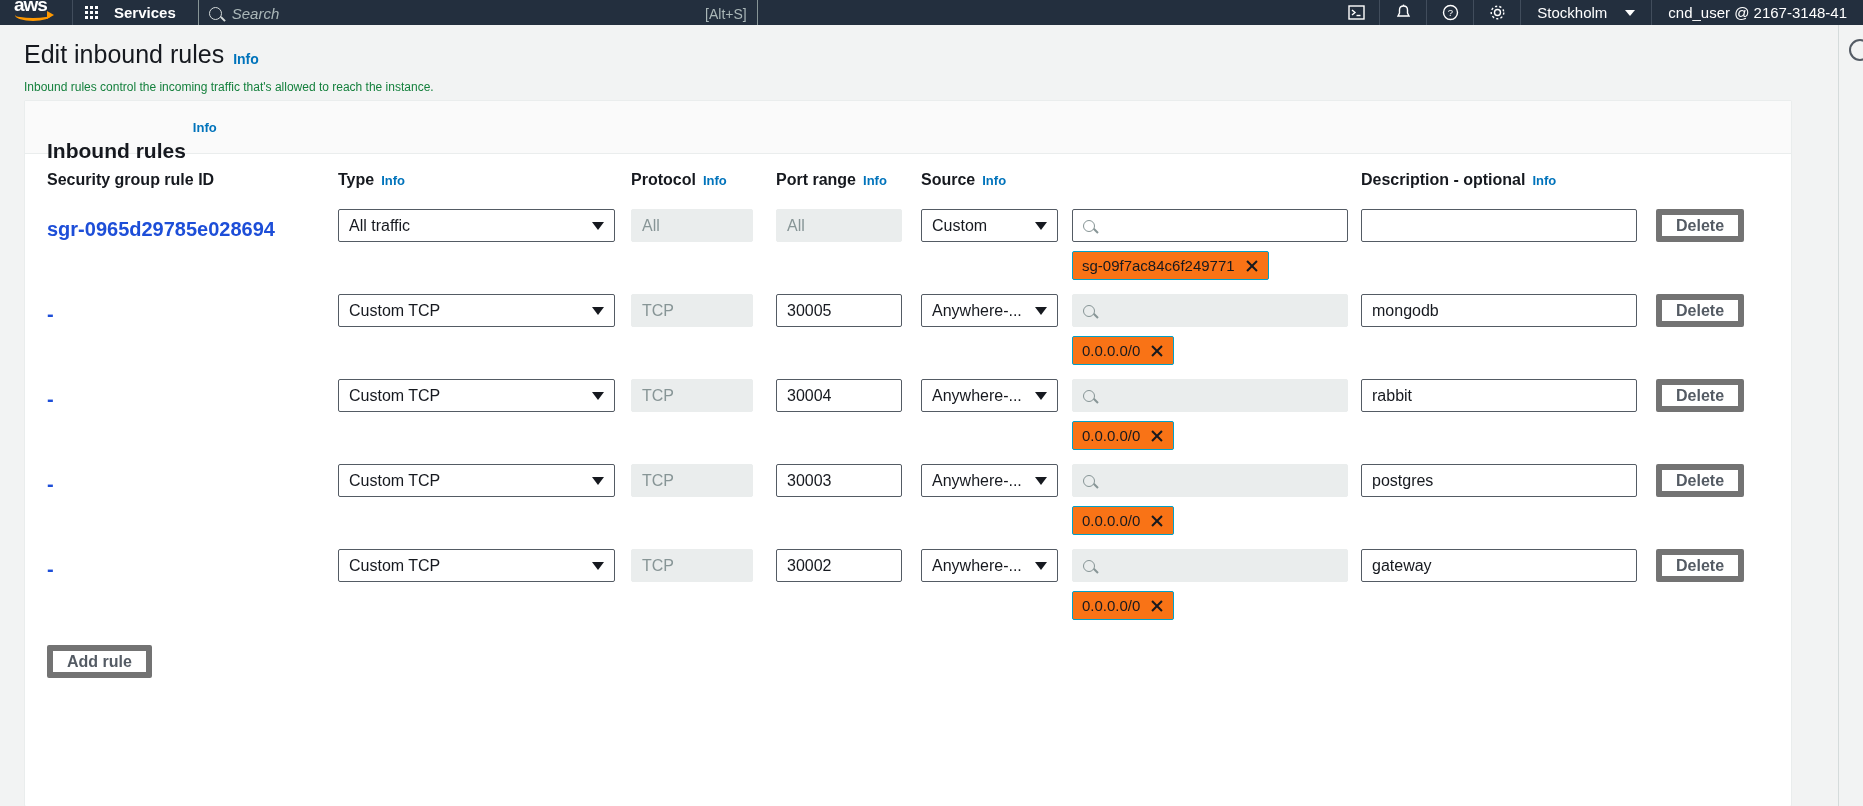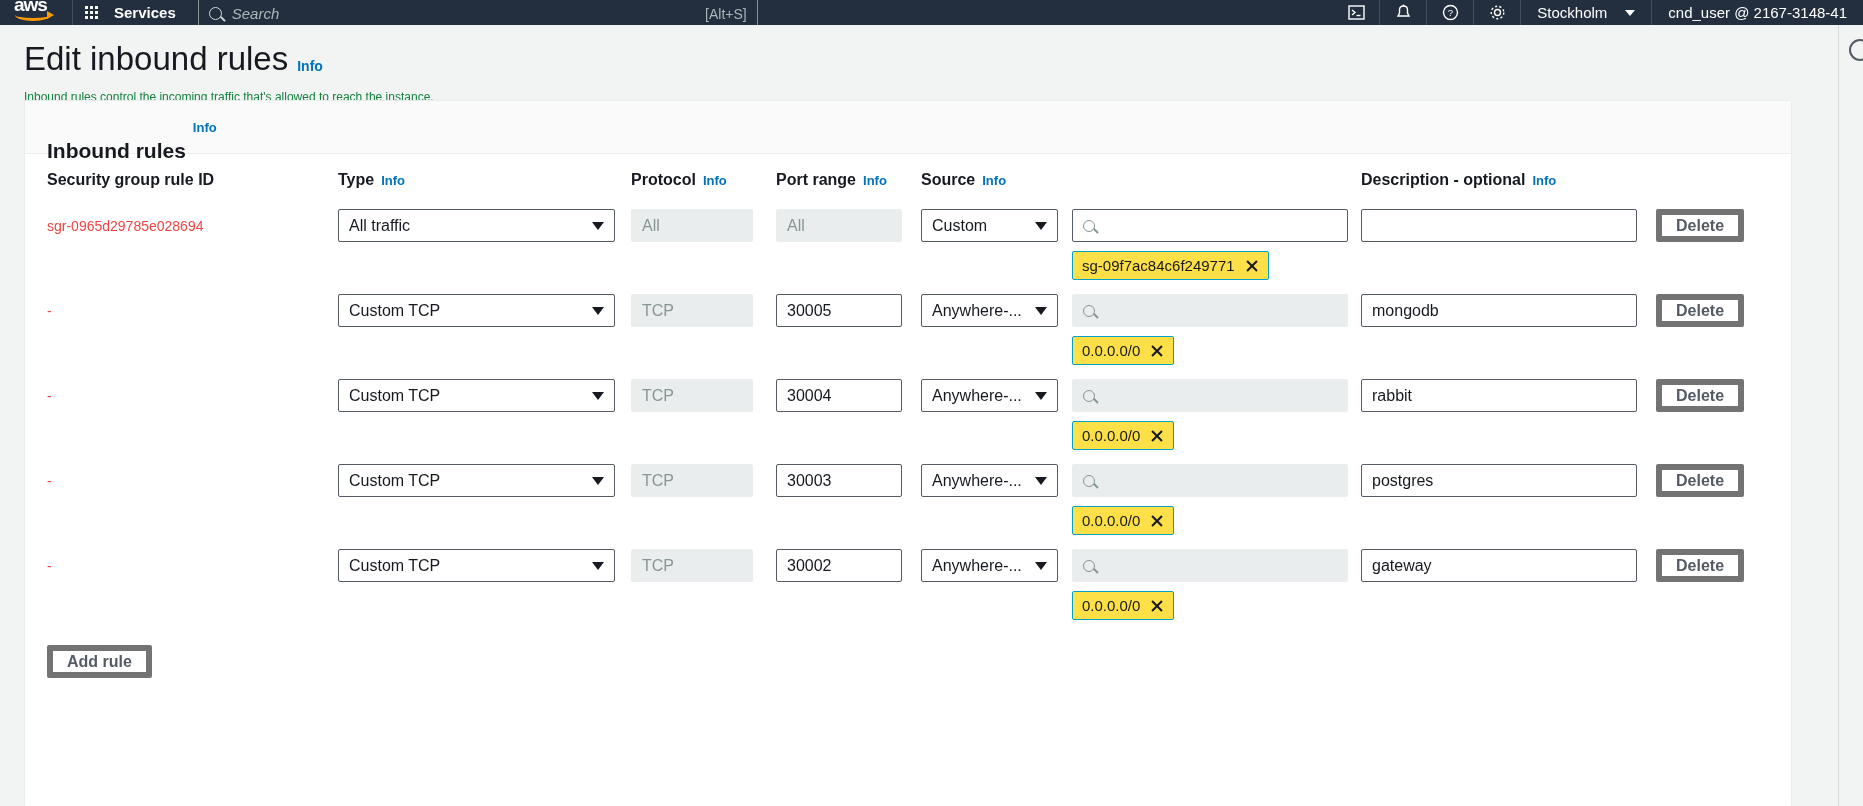--- a/index.html
+++ b/index.html
@@ -120,21 +120,21 @@
   
   .page {
     position: absolute;
     top: 25px; left: 0;
     width: 1838px; height: 781px;
     background: #f2f3f3;
     overflow: hidden;
   }
   .page-header { padding: 14px 0 0 24px; }
   .page-title {
-    font-size: 33px; font-weight: 400; color: #16191f;
+    font-size: 25px; font-weight: 400; color: #16191f;
     display: inline-block; margin: 0;
     line-height: 1.2;
   }
   .info-link {
     color: #0073bb; font-size: 14px; font-weight: bold;
     margin-left: 9px; cursor: pointer; vertical-align: middle;
   }
   .info-link.sm { font-size: 13px; font-weight: bold; margin-left: 7px; }
   .page-desc {
     font-size: 12px; color: #15803d;
@@ -176,22 +176,22 @@
   .col-del     { width: 100px; flex: 0 0 auto; }
 
   .head-row { height: 41px; align-items: center; padding-top: 11px; }
   .th {
     font-size: 16px; font-weight: bold; color: #16191f;
     white-space: nowrap;
   }
 
   .data-row { padding-top: 14px; }
   .rule-id {
-    font-size: 14px; color: #ef4444;
-    padding-top: 9px; white-space: nowrap;
+    font-size: 20px; color: #1d4ed8;
+    padding-top: 9px; white-space: nowrap; font-weight: bold;
   }
 
   
   .ctl {
     height: 33px;
     border: 1px solid #545b64;
     border-radius: 2px;
     background: #fff;
     font-size: 16px; color: #16191f;
     display: flex; align-items: center;
@@ -233,21 +233,21 @@
     width: 6px; height: 1.6px; background: #879596;
     transform: rotate(45deg); bottom: -1px; right: -5px;
   }
   .text-ctl { background:#fff; border:1px solid #545b64; }
 
   .token {
     margin-top: 9px;
     display: inline-flex; align-items: center; gap: 10px;
     height: 29px;
     border: 1px solid #00a1c9;
-    background: #fde047;
+    background: #f97316;
     border-radius: 2px;
     padding: 0 9px;
     font-size: 15px; color: #16191f;
     white-space: nowrap;
   }
   .token-x {
     position: relative; width: 14px; height: 14px;
     cursor: pointer; flex: 0 0 auto;
   }
   .token-x:before, .token-x:after {

